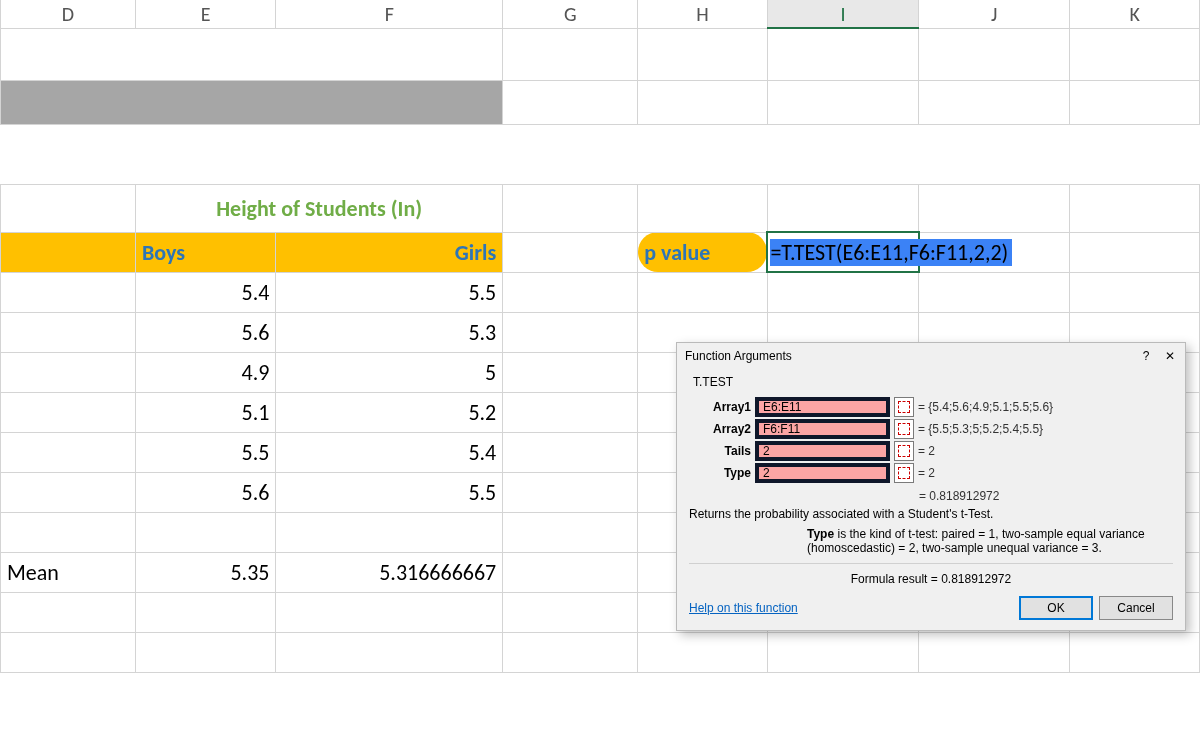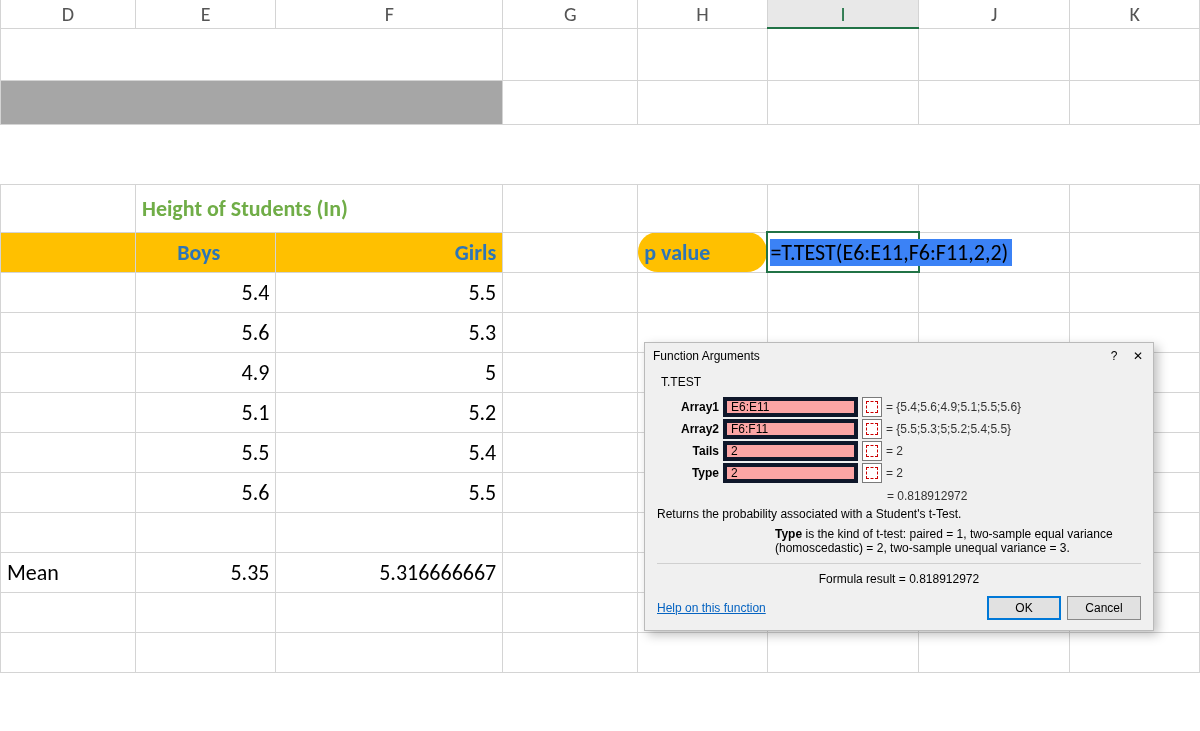--- a/index.html
+++ b/index.html
@@ -47,20 +47,21 @@
     color: #fff;
     font-weight: bold;
     font-size: 30px;
     padding-left: 10px;
   }
   .greyrow { background: #a6a6a6 !important; }
   .height-title {
     color: #70ad47;
     font-size: 30px;
     font-weight: 600;
+    text-align: center;
   }
   .yellow { background: #ffc000 !important; }
   .bluehead {
     color: #2e75b6;
     font-weight: bold;
     font-size: 24px;
   }
   .num { text-align: right; padding-right: 10px; }
   .meanlbl { text-align: left; font-size: 22px; }
   .pvalue {
@@ -84,21 +85,21 @@
     top: 6px;
     white-space: nowrap;
     background: #3b82f6;
     padding-right: 4px;
     z-index: 2;
   }
 
   
   .dialog {
     position: absolute;
-    left: 644px;
+    left: 676px;
     top: 342px;
     width: 510px;
     background: #f0f0f0;
     border: 1px solid #bababa;
     box-shadow: 4px 4px 10px rgba(0,0,0,.25);
     font-size: 12px;
     font-family: "Segoe UI", Tahoma, sans-serif;
   }
   .dlg-title {
     padding: 6px 8px;
@@ -205,21 +206,21 @@
     <td></td>
     <td colspan="2" class="height-title">Height of Students (In)</td>
     <td></td>
         <td></td>
     <td></td>
         <td></td>
         <td></td>
   </tr>
   <tr style="height:38px">
     <td class="yellow"></td>
-    <td class="yellow bluehead" style="text-align:center;padding-right:20px">Boys</td>
+    <td class="yellow bluehead" style="text-align:left;padding-right:20px">Boys</td>
     <td class="yellow bluehead" style="text-align:right;padding-left:8px">Girls</td>
     <td></td>
     <td class="pvalue">p value</td>
     <td class="formula-cell">
       <span class="formula-overflow">=T.TEST(E6:E11,F6:F11,2,2)</span>
     </td>
     <td></td>
         <td></td>
   </tr>
   <tr>

